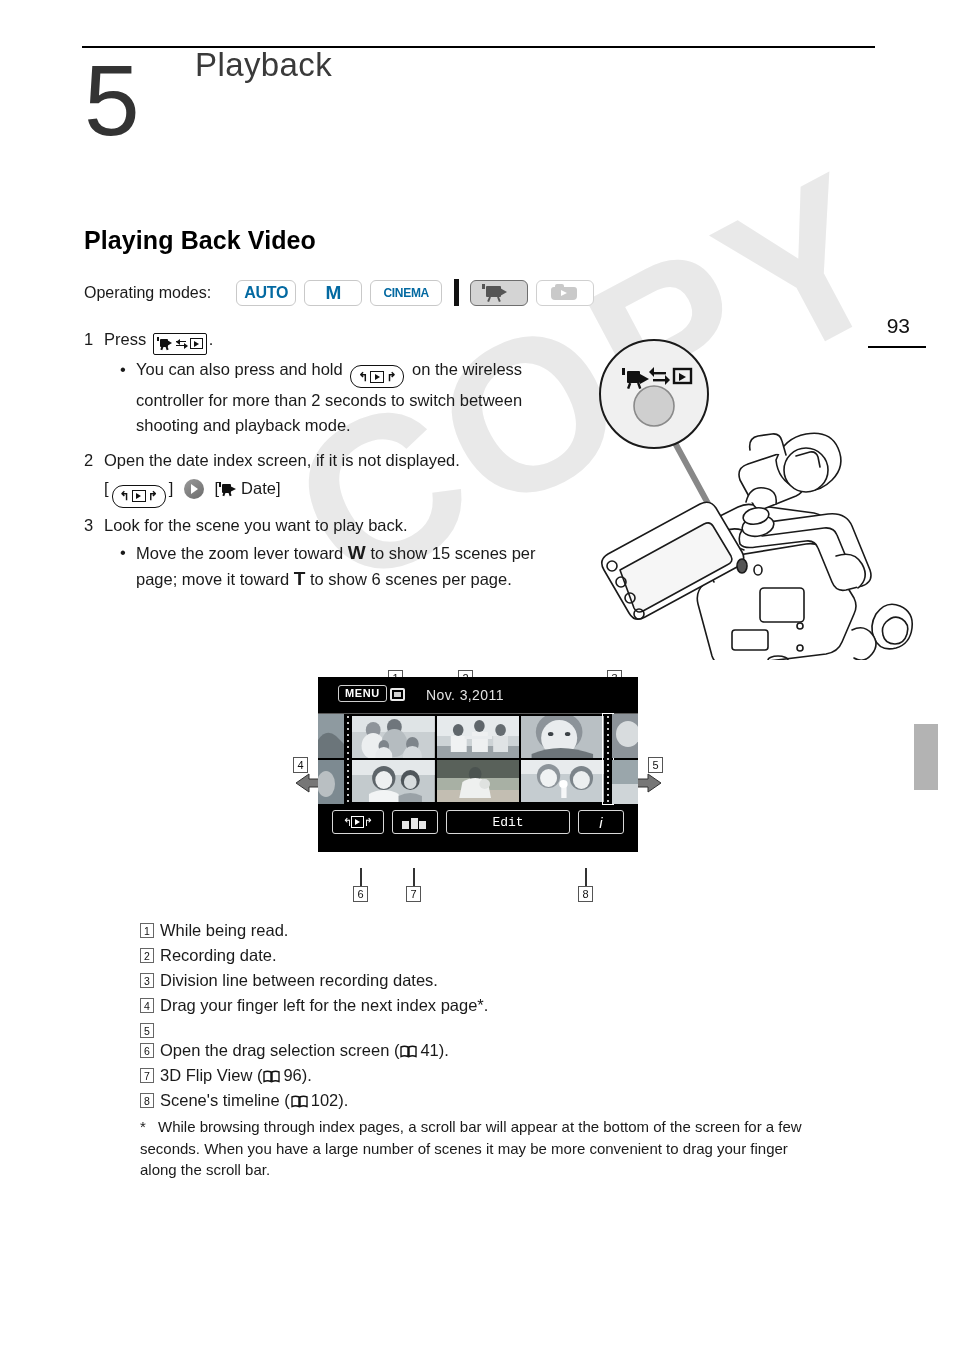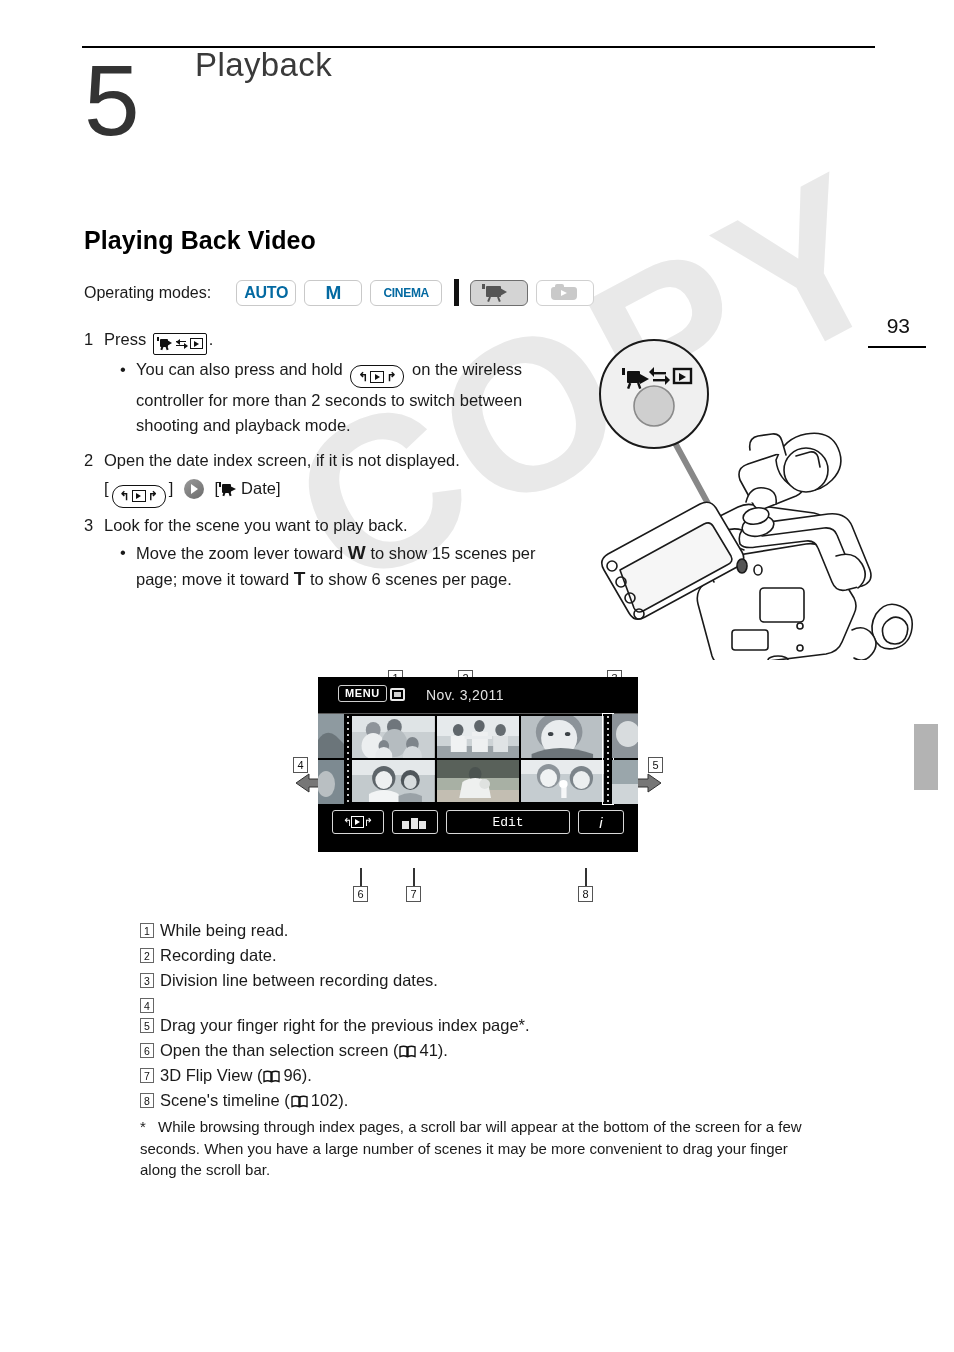--- a/index.html
+++ b/index.html
@@ -719,29 +719,29 @@
       <div class="leg-row">
         <span class="leg-num">2</span>
         <span>Recording date.</span>
       </div>
       <div class="leg-row">
         <span class="leg-num">3</span>
         <span>Division line between recording dates.</span>
       </div>
       <div class="leg-row">
         <span class="leg-num">4</span>
+        <span>Drag your finger left for the next index page*.</span>
       </div>
       <div class="leg-row">
         <span class="leg-num">5</span>
-        <span>Drag your finger right for the previous index page*.</span>
       </div>
       <div class="leg-row">
         <span class="leg-num">6</span>
         <span>
-          <span>Open the than selection screen (</span><span class="book-icon"><svg width="17" height="13" viewBox="0 0 17 13">
+          <span>Open the drag selection screen (</span><span class="book-icon"><svg width="17" height="13" viewBox="0 0 17 13">
                 <path d="M1 2 q3.5 -1.6 7 0 v9.5 q-3.5 -1.6 -7 0z" fill="none" stroke="#111" stroke-width="1.4"></path>
                 <path d="M16 2 q-3.5 -1.6 -7 0 v9.5 q3.5 -1.6 7 0z" fill="none" stroke="#111" stroke-width="1.4"></path>
                 <line x1="8.5" y1="2" x2="8.5" y2="11.5" stroke="#111" stroke-width="1.2"></line>
               </svg></span><span>41</span><span>).</span>
         </span>
       </div>
       <div class="leg-row">
         <span class="leg-num">7</span>
         <span>
           <span>3D Flip View (</span><span class="book-icon"><svg width="17" height="13" viewBox="0 0 17 13">

